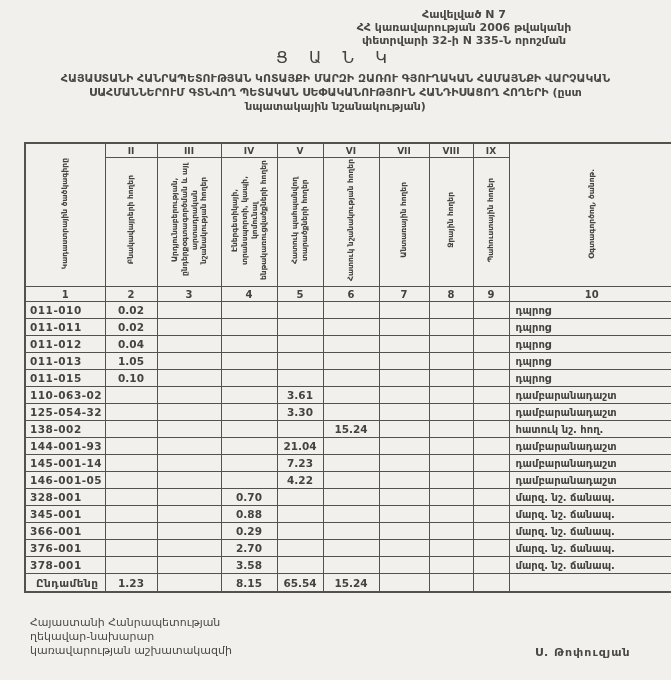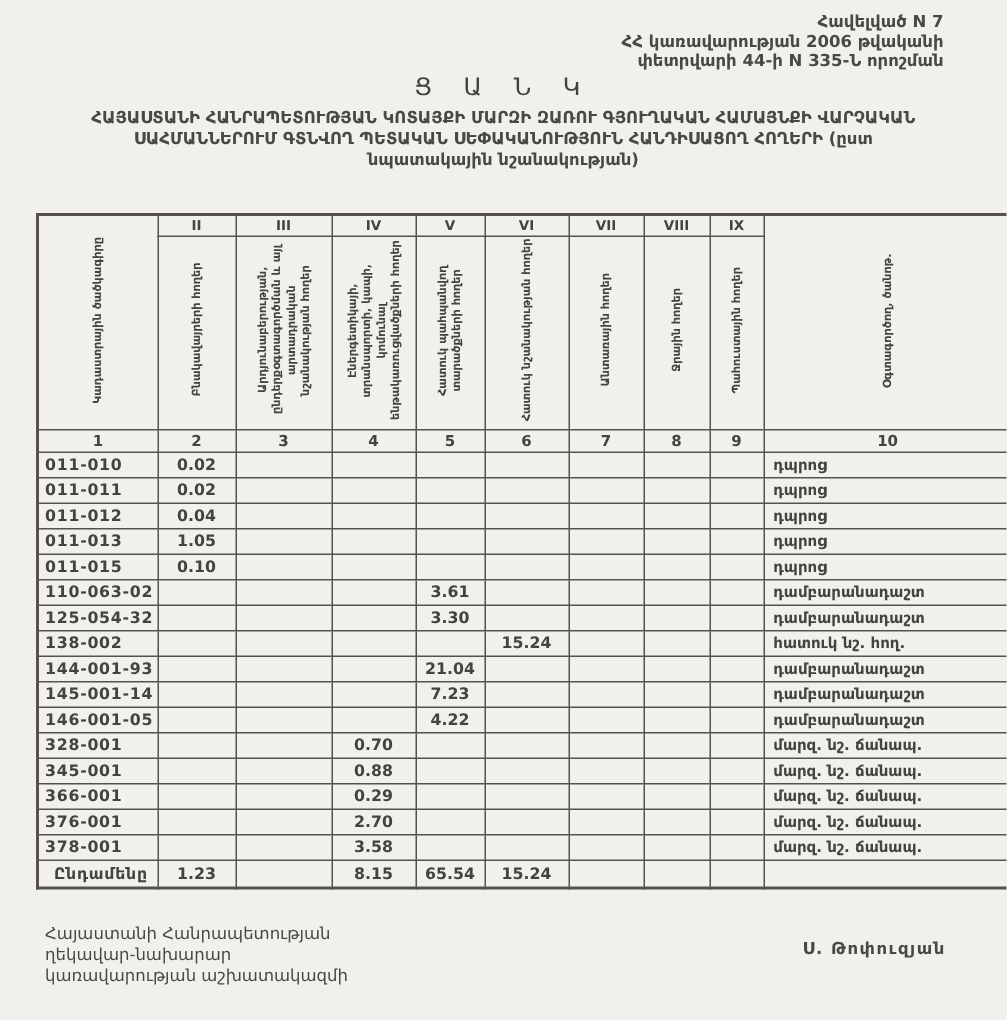--- a/index.html
+++ b/index.html
@@ -9,21 +9,21 @@
     font-family:"DejaVu Sans", sans-serif;
     color:#44423d;
     -webkit-font-smoothing:none;
     overflow:hidden;
   }
   .page{position:relative;width:671px;height:680px;}
 
   
   .annex{
     position:absolute;top:8px;right:42px;width:330px;
-    text-align:right;font-size:11px;font-weight:bold;line-height:13px;
+    text-align:center;font-size:11px;font-weight:bold;line-height:13px;
     color:#4a4843;
   }
   
   .doc-title{
     position:absolute;top:48px;left:0;width:100%;
     text-align:center;font-size:16px;font-weight:normal;letter-spacing:8px;
   }
   .subtitle{
     position:absolute;top:72px;left:0;width:100%;
     text-align:center;font-size:11px;font-weight:bold;line-height:14px;
@@ -61,33 +61,33 @@
   tbody.data td.c10{text-align:left;padding-left:6px;font-size:10px;}
   tr.total td{height:17px;font-size:10.5px;text-align:center;}
   tr.total td.c1{text-align:center;}
 
   
   .footer-left{
     position:absolute;left:30px;top:616px;
     font-size:11px;font-weight:normal;line-height:14px;color:#4a4843;
   }
   .footer-sign{
-    position:absolute;left:535px;top:626px;
+    position:absolute;left:535px;top:646px;
     font-size:11px;font-weight:bold;color:#4a4843;letter-spacing:1px;
   }
 </style>
 </head>
 <body>
 
 <div class="page">
 
   <div class="annex">
     <div>Հավելված N 7</div>
     <div>ՀՀ կառավարության 2006 թվականի</div>
-    <div>փետրվարի 44-ի N 335-Ն որոշման</div>
+    <div>փետրվարի 32-ի N 335-Ն որոշման</div>
   </div>
 
   <div class="doc-title">Ց Ա Ն Կ</div>
 
   <div class="subtitle">
     <div>ՀԱՅԱՍՏԱՆԻ ՀԱՆՐԱՊԵՏՈՒԹՅԱՆ ԿՈՏԱՅՔԻ ՄԱՐԶԻ ԶԱՌՈՒ ԳՅՈՒՂԱԿԱՆ ՀԱՄԱՅՆՔԻ ՎԱՐՉԱԿԱՆ</div>
     <div>ՍԱՀՄԱՆՆԵՐՈՒՄ ԳՏՆՎՈՂ ՊԵՏԱԿԱՆ ՍԵՓԱԿԱՆՈՒԹՅՈՒՆ ՀԱՆԴԻՍԱՑՈՂ ՀՈՂԵՐԻ (ըստ</div>
     <div>նպատակային նշանակության)</div>
   </div>
 

